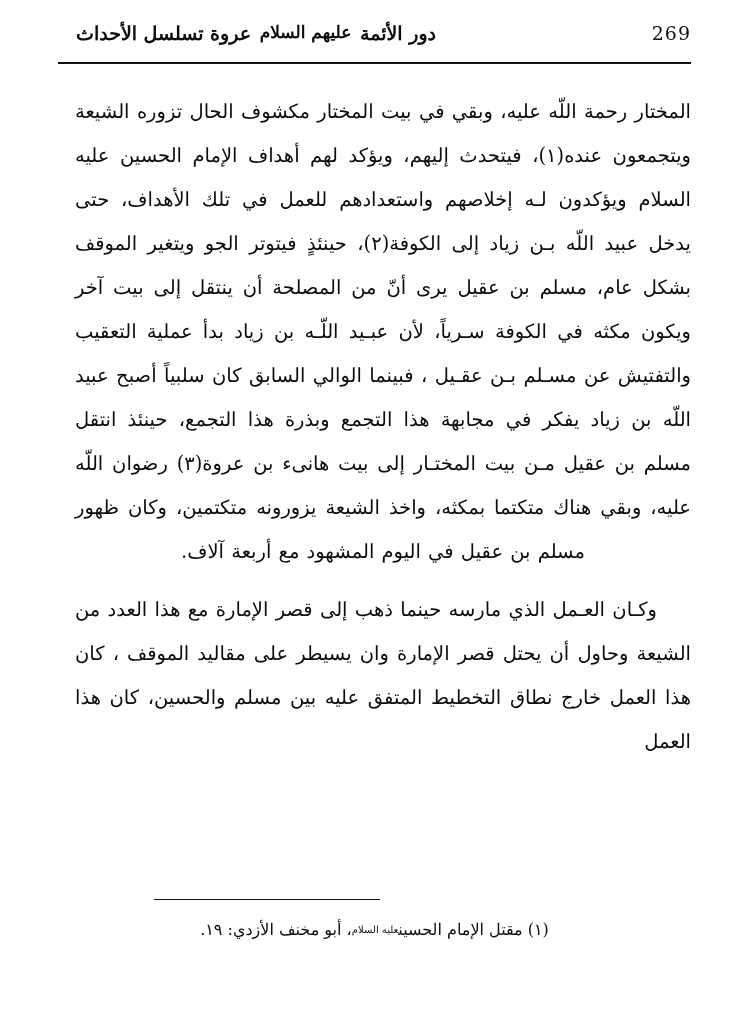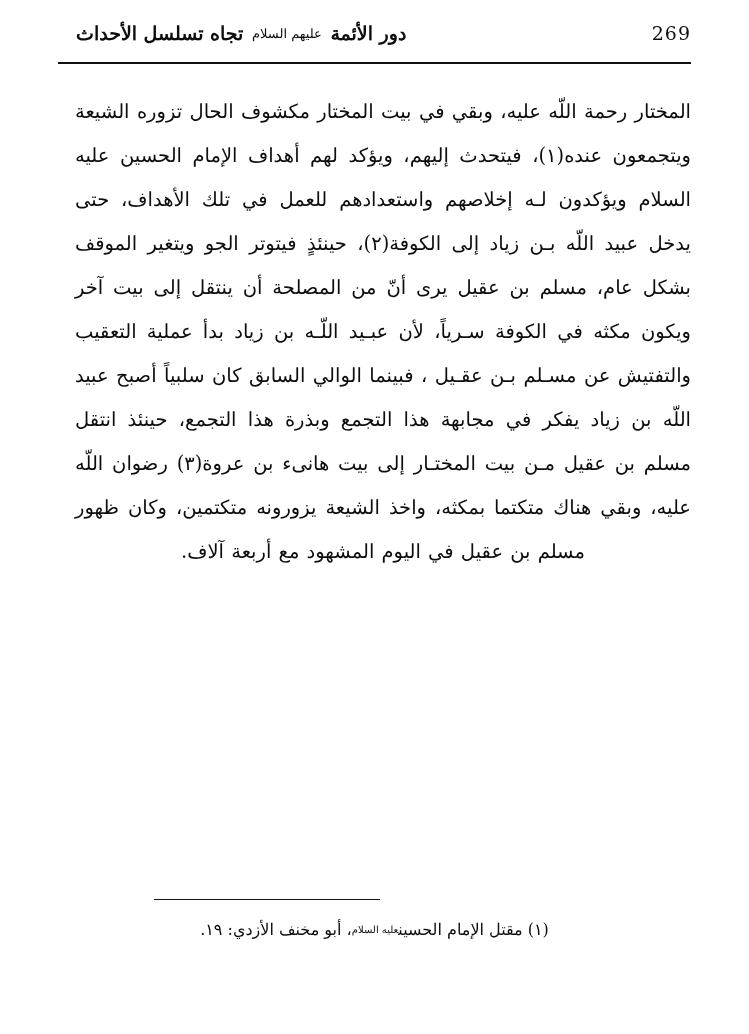--- a/index.html
+++ b/index.html
@@ -45,23 +45,23 @@
     white-space: nowrap;
   }
   .header-title {
     font-size: 19px;
     font-weight: bold;
     white-space: nowrap;
     letter-spacing: 0px;
     margin-left: 18px;
   }
   .header-title .hon {
-    font-size: 13px;
+    font-size: 17px;
     vertical-align: 2px;
-    font-weight: normal;
+    font-weight: bold;
     padding: 0 2px;
   }
   .header-rule {
     position: absolute;
     top: 40px;
     left: 0;
     right: 0;
     border-top: 2.5px solid #111;
   }
 
@@ -128,28 +128,29 @@
 <body>
 
 <div class="page">
 
   <div class="header">
     <div class="header-row">
       <span class="page-number">269</span>
       <span class="header-title">
         <span>دور الأئمة</span>
         <span class="hon">عليهم السلام</span>
-        <span>تجاه تسلسل الأحداث</span>
+        <span>عروة تسلسل الأحداث</span>
       </span>
     </div>
     <div class="header-rule"></div>
   </div>
 
   <div class="body">
     <p class="para">المختار رحمة اللّه عليه، وبقي في بيت المختار مكشوف الحال تزوره الشيعة ويتجمعون عنده(١)، فيتحدث إليهم، ويؤكد لهم أهداف الإمام الحسين عليه السلام ويؤكدون لـه إخلاصهم واستعدادهم للعمل في تلك الأهداف، حتى يدخل عبيد اللّه بـن زياد إلى الكوفة(٢)، حينئذٍ فيتوتر الجو ويتغير الموقف بشكل عام، مسلم بن عقيل يرى أنّ من المصلحة أن ينتقل إلى بيت آخر ويكون مكثه في الكوفة سـرياً، لأن عبـيد اللّـه بن زياد بدأ عملية التعقيب والتفتيش عن مسـلم بـن عقـيل ، فبينما الوالي السابق كان سلبياً أصبح عبيد اللّه بن زياد يفكر في مجابهة هذا التجمع وبذرة هذا التجمع، حينئذ انتقل مسلم بن عقيل مـن بيت المختـار إلى بيت هانىء بن عروة(٣) رضوان اللّه عليه، وبقي هناك متكتما بمكثه، واخذ الشيعة يزورونه متكتمين، وكان ظهور مسلم بن عقيل في اليوم المشهود مع أربعة آلاف.</p>
+    <p class="para indent">وكـان العـمل الذي مارسه حينما ذهب إلى قصر الإمارة مع هذا العدد من الشيعة وحاول أن يحتل قصر الإمارة وان يسيطر على مقاليد الموقف ، كان هذا العمل خارج نطاق التخطيط المتفق عليه بين مسلم والحسين، كان هذا العمل</p>
   </div>
 
   <div class="footnotes">
     <div class="fn-rule"></div>
     <ul class="fn-list">
       <li>
         <span>(١)</span>
         <span>مقتل الإمام الحسين</span><span class="hon-inline">عليه السلام</span><span>، أبو مخنف الأزدي: ١٩.</span>
       </li>
     </ul>

